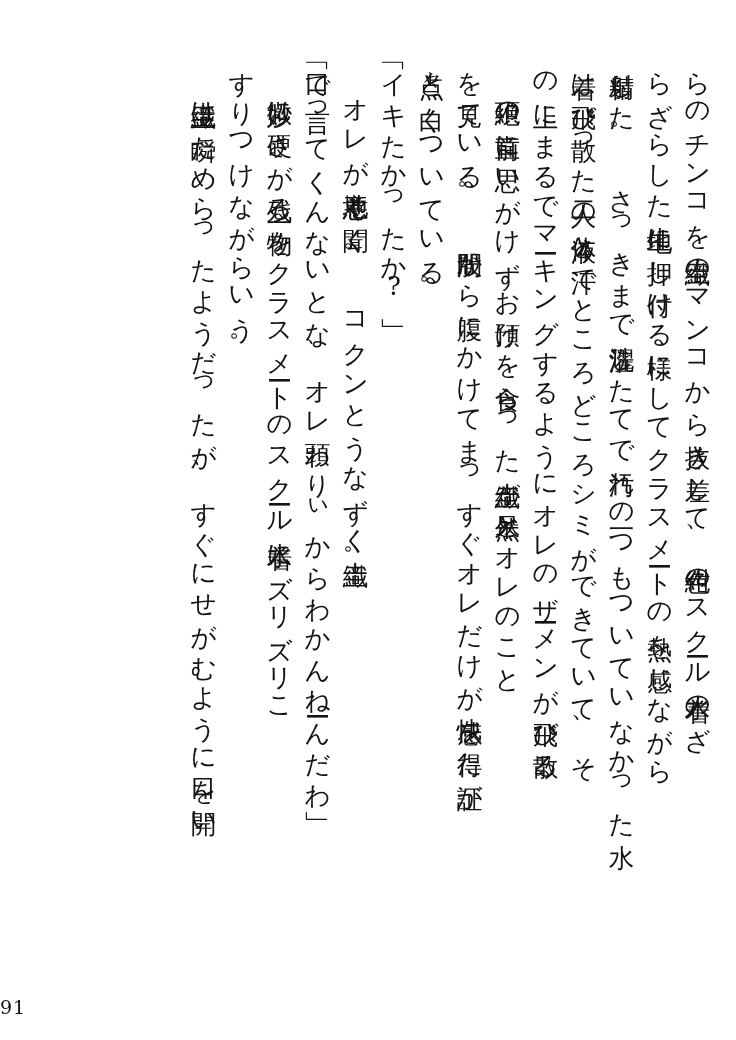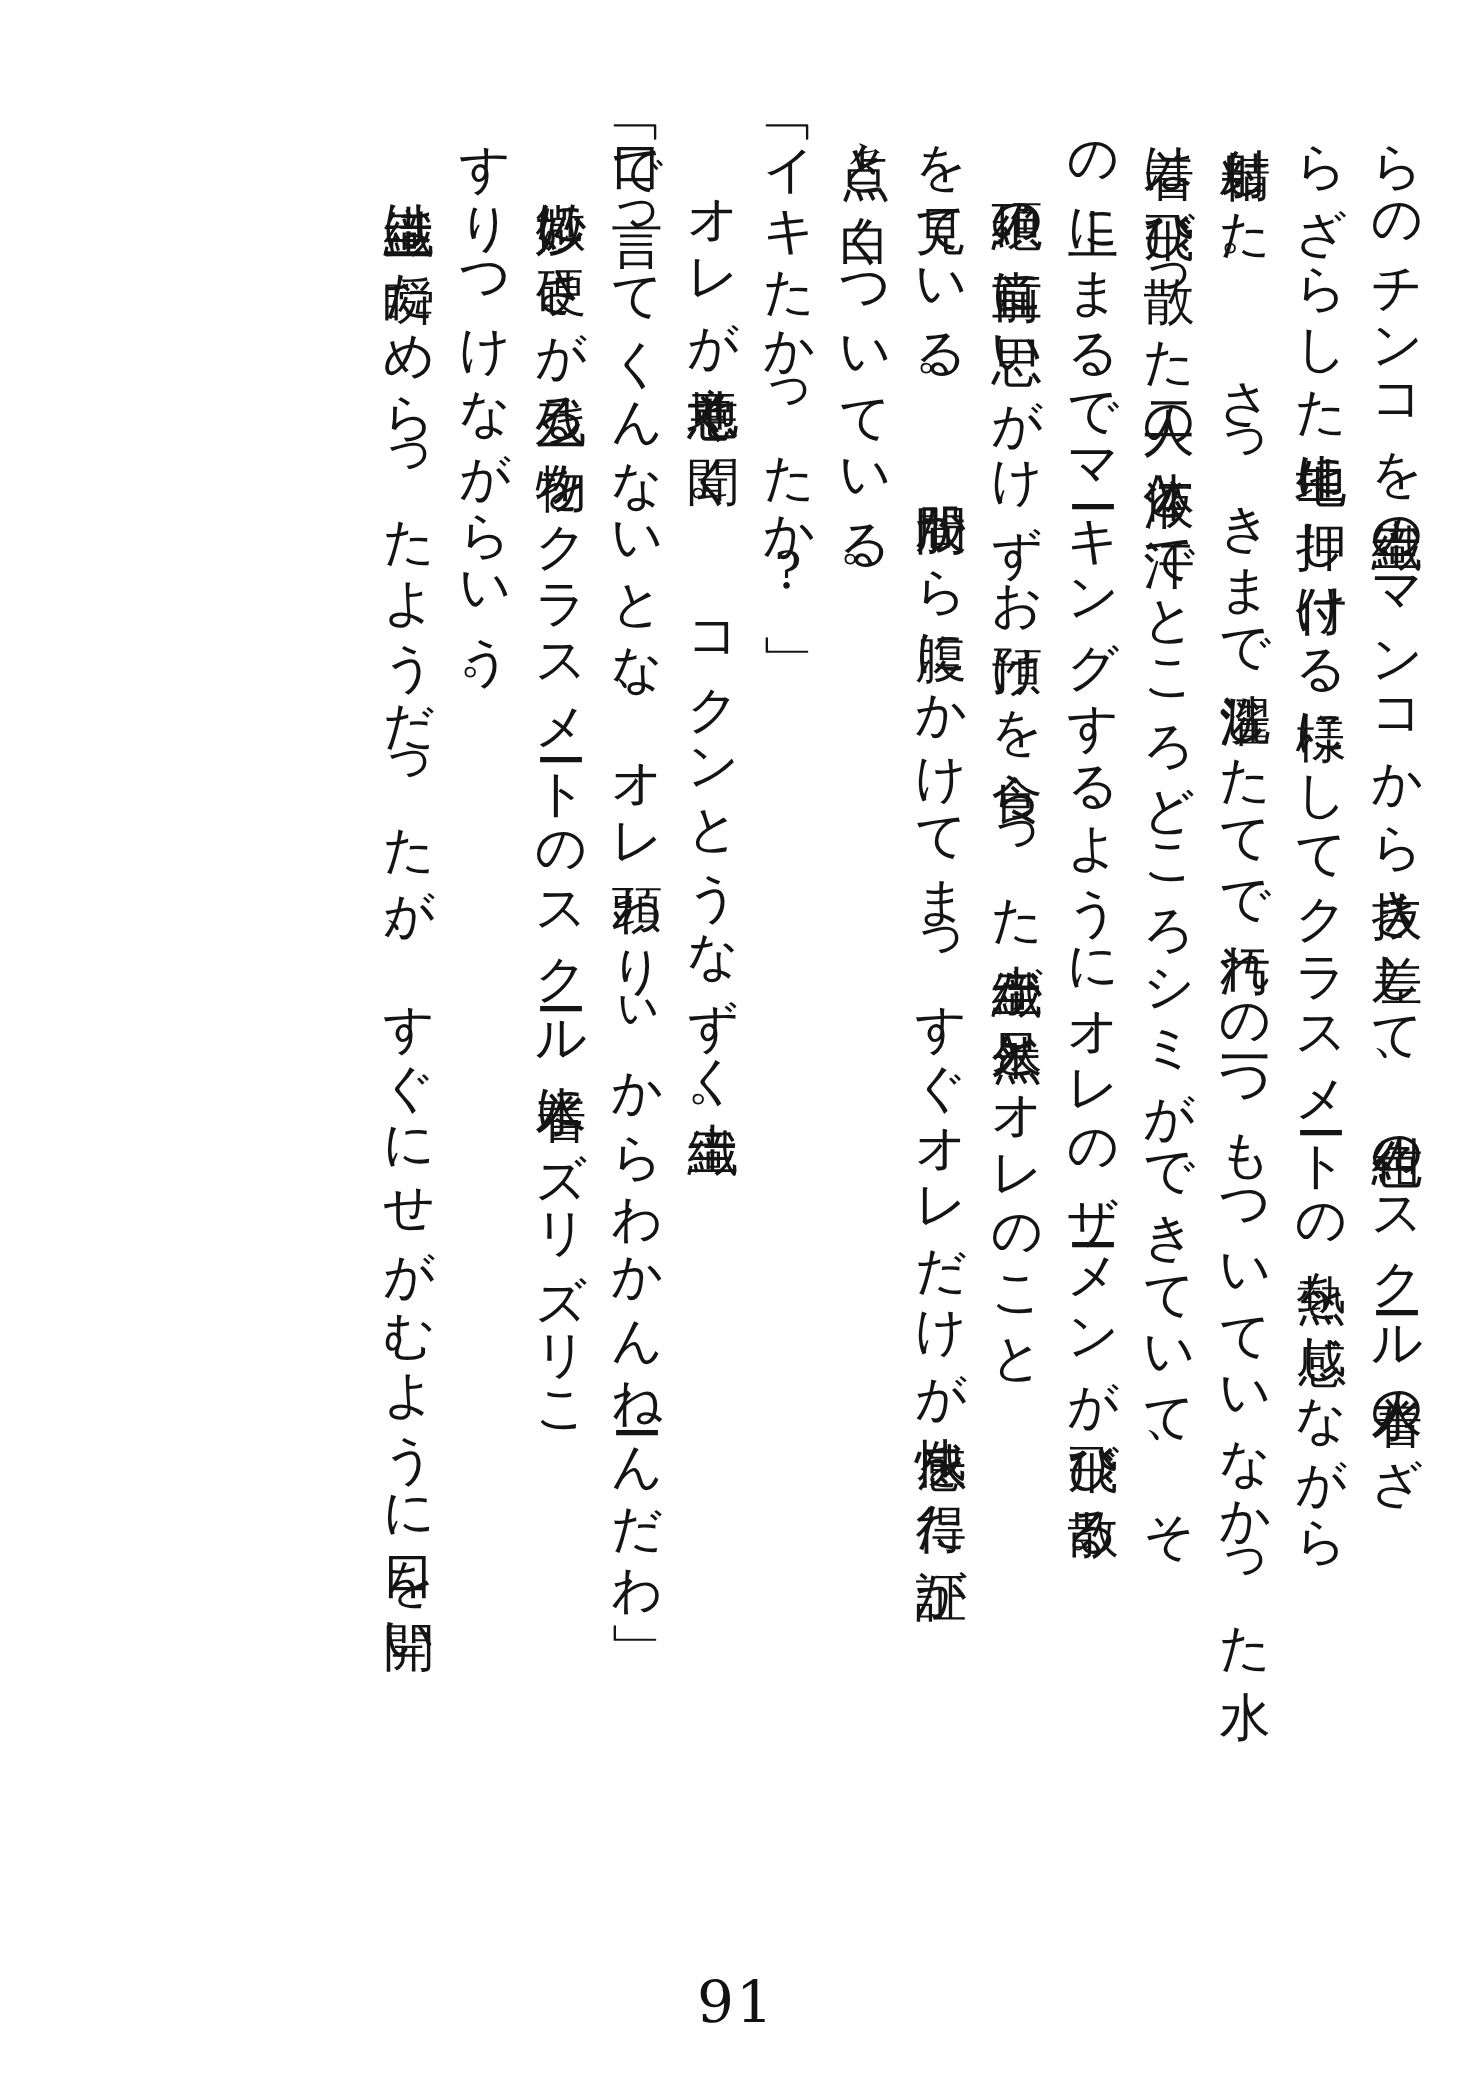--- a/index.html
+++ b/index.html
@@ -50,23 +50,23 @@
     text-align: left;
     white-space: pre;
     color: #141414;
   }
 
   .page-number {
     position: absolute;
     bottom: 22px;
     left: 0;
     right: 0;
-    text-align: center;
+    text-align: left;
     font-family: "DejaVu Serif", "Liberation Serif", serif;
-    font-size: 29px;
+    font-size: 19px;
     color: #111111;
     letter-spacing: 1px;
   }
 </style>
 </head>
 <body>
 
 <div class="page">
 
   <div class="text-block">

